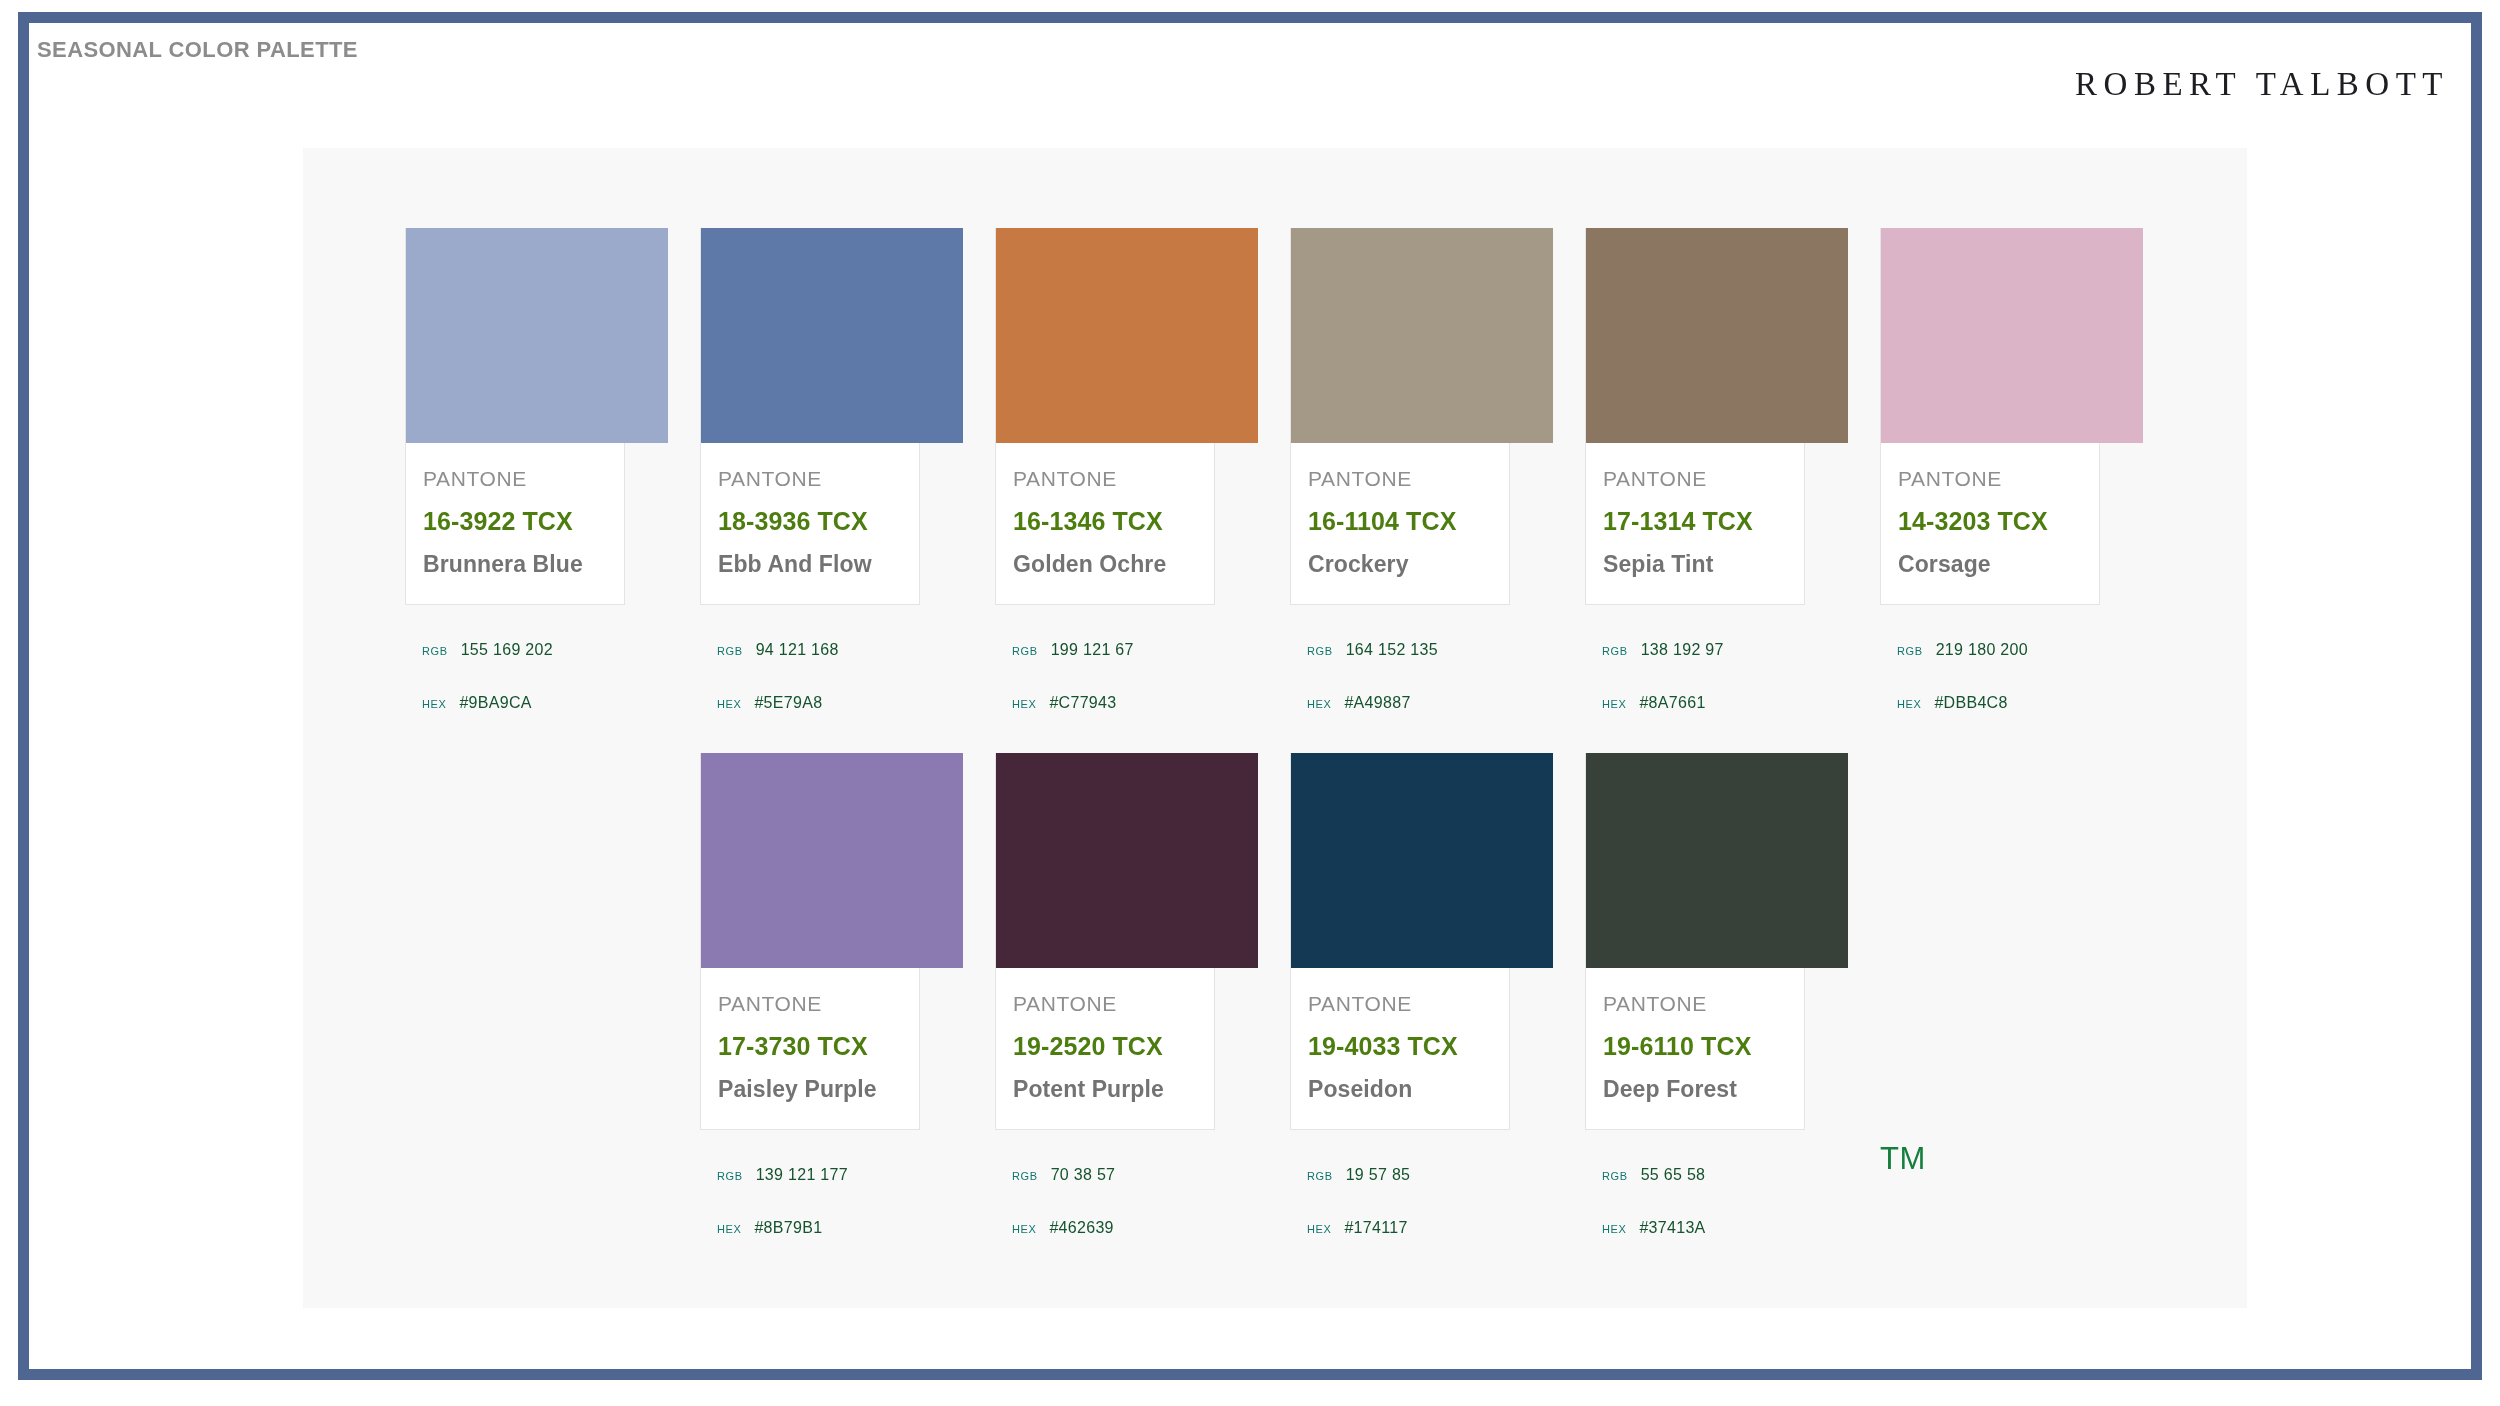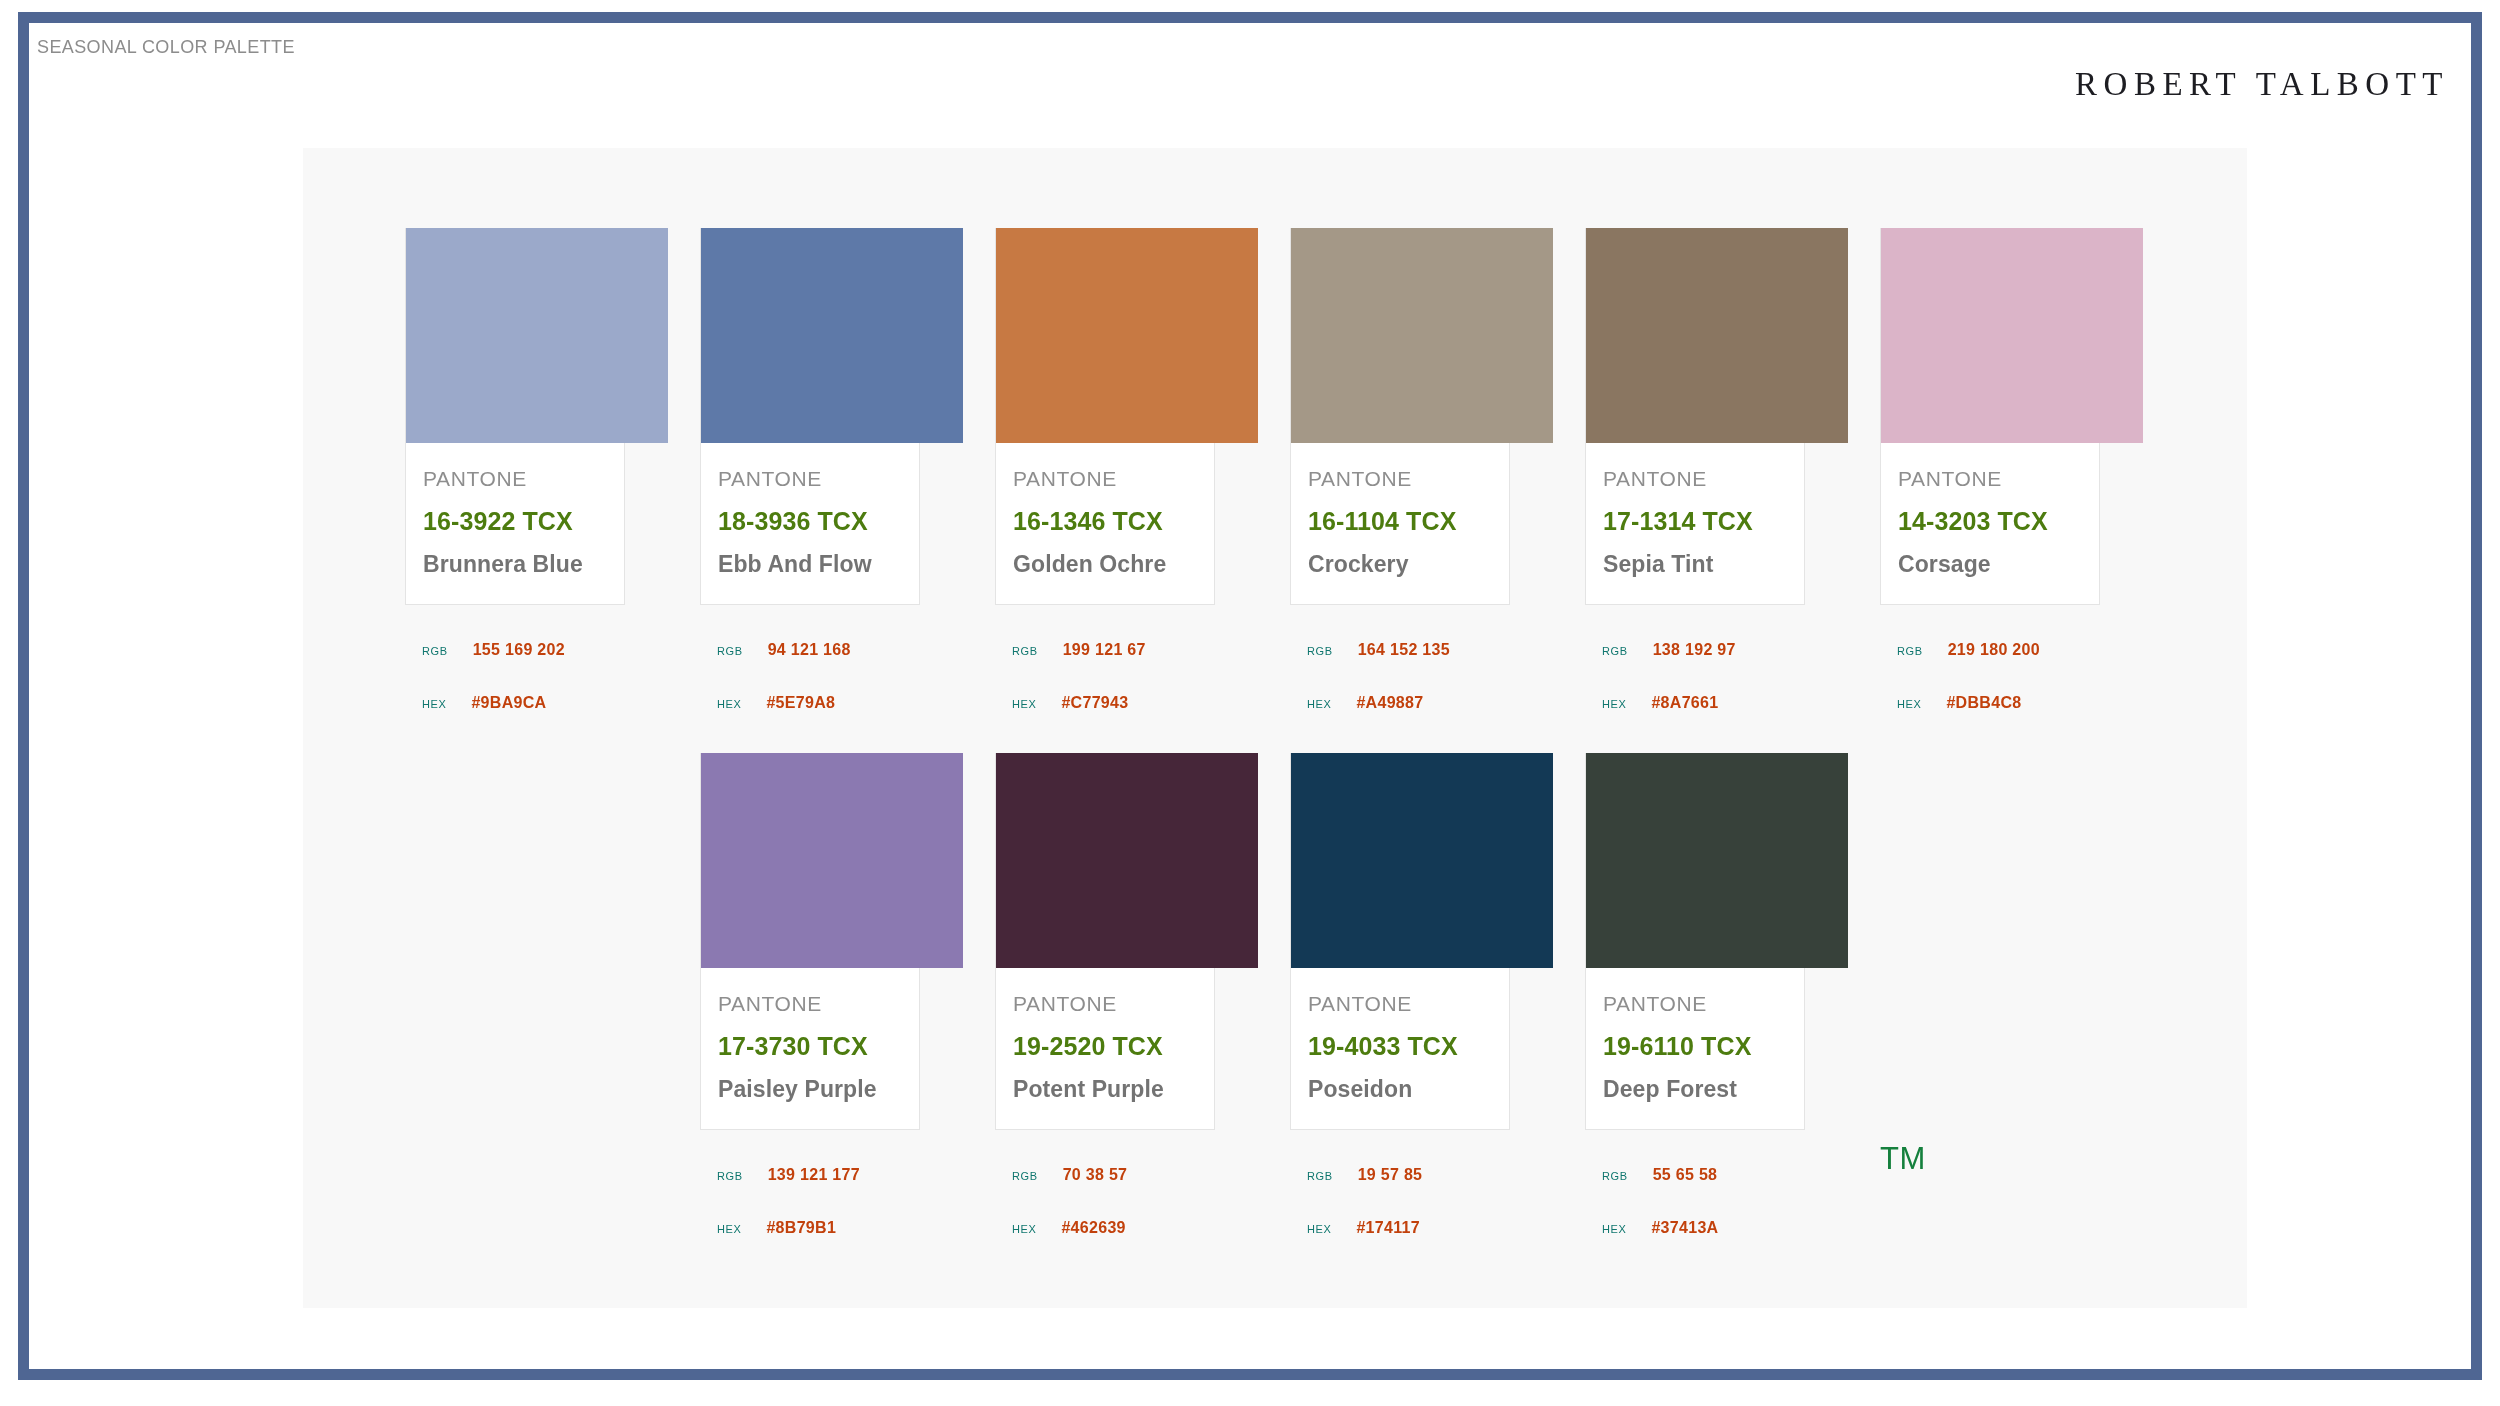--- a/index.html
+++ b/index.html
@@ -29,25 +29,25 @@
   .frame-inner {
     position: absolute;
     inset: 0;
     background: #ffffff;
   }
   
   .header-title {
     position: absolute;
     left: 8px;
     top: 14px;
-    font-size: 18px;
+    font-size: 22px;
     letter-spacing: 0.4px;
     color: #8c8c8c;
     white-space: nowrap;
-    font-weight: 400;
+    font-weight: 700;
   }
   .brand-logo {
     position: absolute;
     right: 22px;
     top: 43px;
     font-family: "Liberation Serif", serif;
     font-size: 33px;
     letter-spacing: 6.5px;
     color: #1d1d22;
     white-space: nowrap;
@@ -125,24 +125,23 @@
     white-space: nowrap;
   }
   .meta-key {
     font-size: 11px;
     color: #0f766e;
     letter-spacing: 0.6px;
     margin-right: 13px;
   }
   .meta-val {
     font-size: 16px;
-    color: #c2410c;
+    color: #14532d;
     letter-spacing: 0.3px;
-    font-weight: 700;
-    margin-left: 12px;
+    font-weight: 400;
   }
   .tm-mark {
     position: absolute;
     left: 1577px;
     top: 993px;
     font-size: 31px;
     color: #15803d;
     letter-spacing: 0.5px;
   }
 </style>

